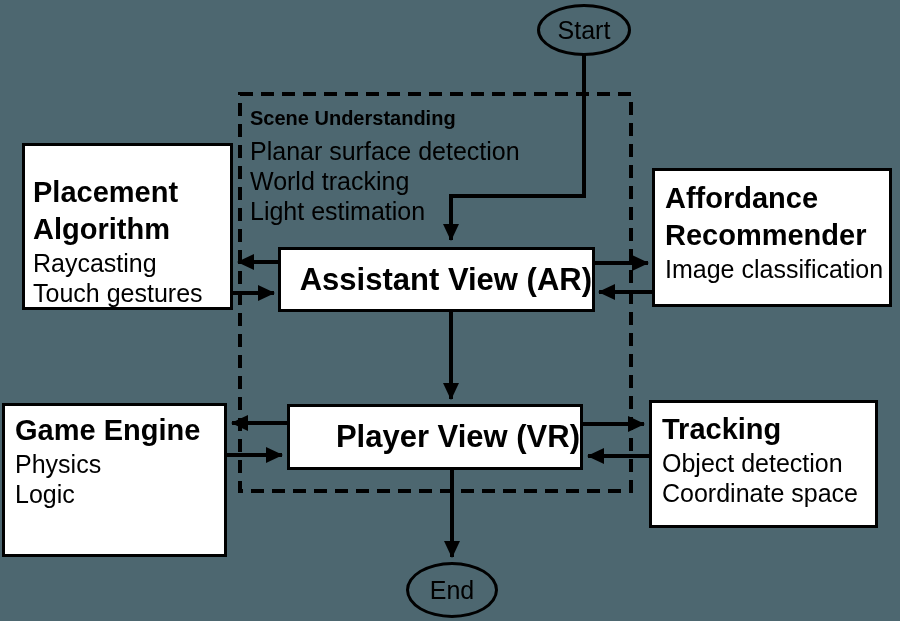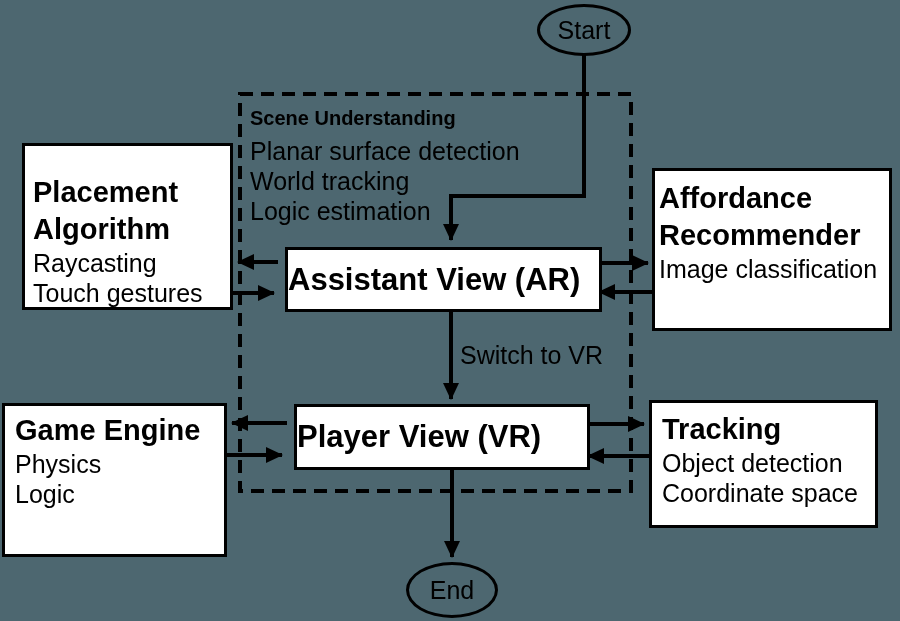--- a/index.html
+++ b/index.html
@@ -9,22 +9,22 @@
     font-family:"Liberation Sans",sans-serif;color:#000;
   }
   .layer{position:absolute;left:0;top:0;}
   .box{
     position:absolute;background:#ffffff;border:3px solid #000;
     box-sizing:border-box;
   }
   .side-box .title-line{font-weight:bold;font-size:29px;line-height:37px;white-space:nowrap;}
   .side-box .body-line{font-size:25px;line-height:30px;white-space:nowrap;}
   .center-box{
-    display:flex;align-items:center;justify-content:flex-start;
-    font-weight:bold;font-size:31px;white-space:nowrap;margin-left:7px;
+    display:flex;align-items:center;justify-content:flex-end;
+    font-weight:bold;font-size:31px;white-space:nowrap;
   }
   .oval{
     position:absolute;border:3px solid #000;border-radius:50%;
     background:transparent;box-sizing:border-box;
     display:flex;align-items:center;justify-content:center;
     font-size:25px;font-weight:500;
   }
   .scene-block{position:absolute;left:250px;top:100px;}
   .scene-block .scene-title{font-weight:bold;font-size:20px;line-height:36px;white-space:nowrap;}
   .scene-block .scene-line{font-size:25px;line-height:30px;white-space:nowrap;}
@@ -56,24 +56,23 @@
     <path class="edge" d="M227,455 L282,455" marker-end="url(#arw)"></path>
     <path class="edge" d="M583,424 L644,424" marker-end="url(#arw)"></path>
     <path class="edge" d="M649,456 L588,456" marker-end="url(#arw)"></path>
     <path class="edge" d="M452,470 L452,557" marker-end="url(#arw)"></path>
   </svg>
 
   <div class="scene-block">
     <div class="scene-title">Scene Understanding</div>
     <div class="scene-line">Planar surface detection</div>
     <div class="scene-line">World tracking</div>
-    <div class="scene-line">Logic estimation</div>
+    <div class="scene-line">Light estimation</div>
   </div>
 
-  <div class="edge-label">Switch to VR</div>
 
   <div class="oval" style="left:537px;top:4px;width:94px;height:52px;justify-content:center;">
     <span>Start</span>
   </div>
   <div class="oval" style="left:406px;top:562px;width:92px;height:56px;">
     <span>End</span>
   </div>
 
   <div class="box center-box" style="left:278px;top:247px;width:317px;height:65px;">
     <span>Assistant View (AR)</span>
@@ -82,21 +81,21 @@
     <span>Player View (VR)</span>
   </div>
 
   <div class="box side-box" style="left:22px;top:143px;width:211px;height:167px;padding:28px 4px 0 8px;">
     <div class="title-line">Placement</div>
     <div class="title-line">Algorithm</div>
     <div class="body-line">Raycasting</div>
     <div class="body-line">Touch gestures</div>
   </div>
 
-  <div class="box side-box" style="left:652px;top:168px;width:240px;height:163px;padding:9px 2px 0 4px;">
+  <div class="box side-box" style="left:652px;top:168px;width:240px;height:139px;padding:9px 2px 0 10px;">
     <div class="title-line">Affordance</div>
     <div class="title-line">Recommender</div>
     <div class="body-line">Image classification</div>
   </div>
 
   <div class="box side-box" style="left:2px;top:403px;width:225px;height:154px;padding:6px 2px 8px 10px;">
     <div class="title-line">Game Engine</div>
     <div class="body-line">Physics</div>
     <div class="body-line">Logic</div>
   </div>

